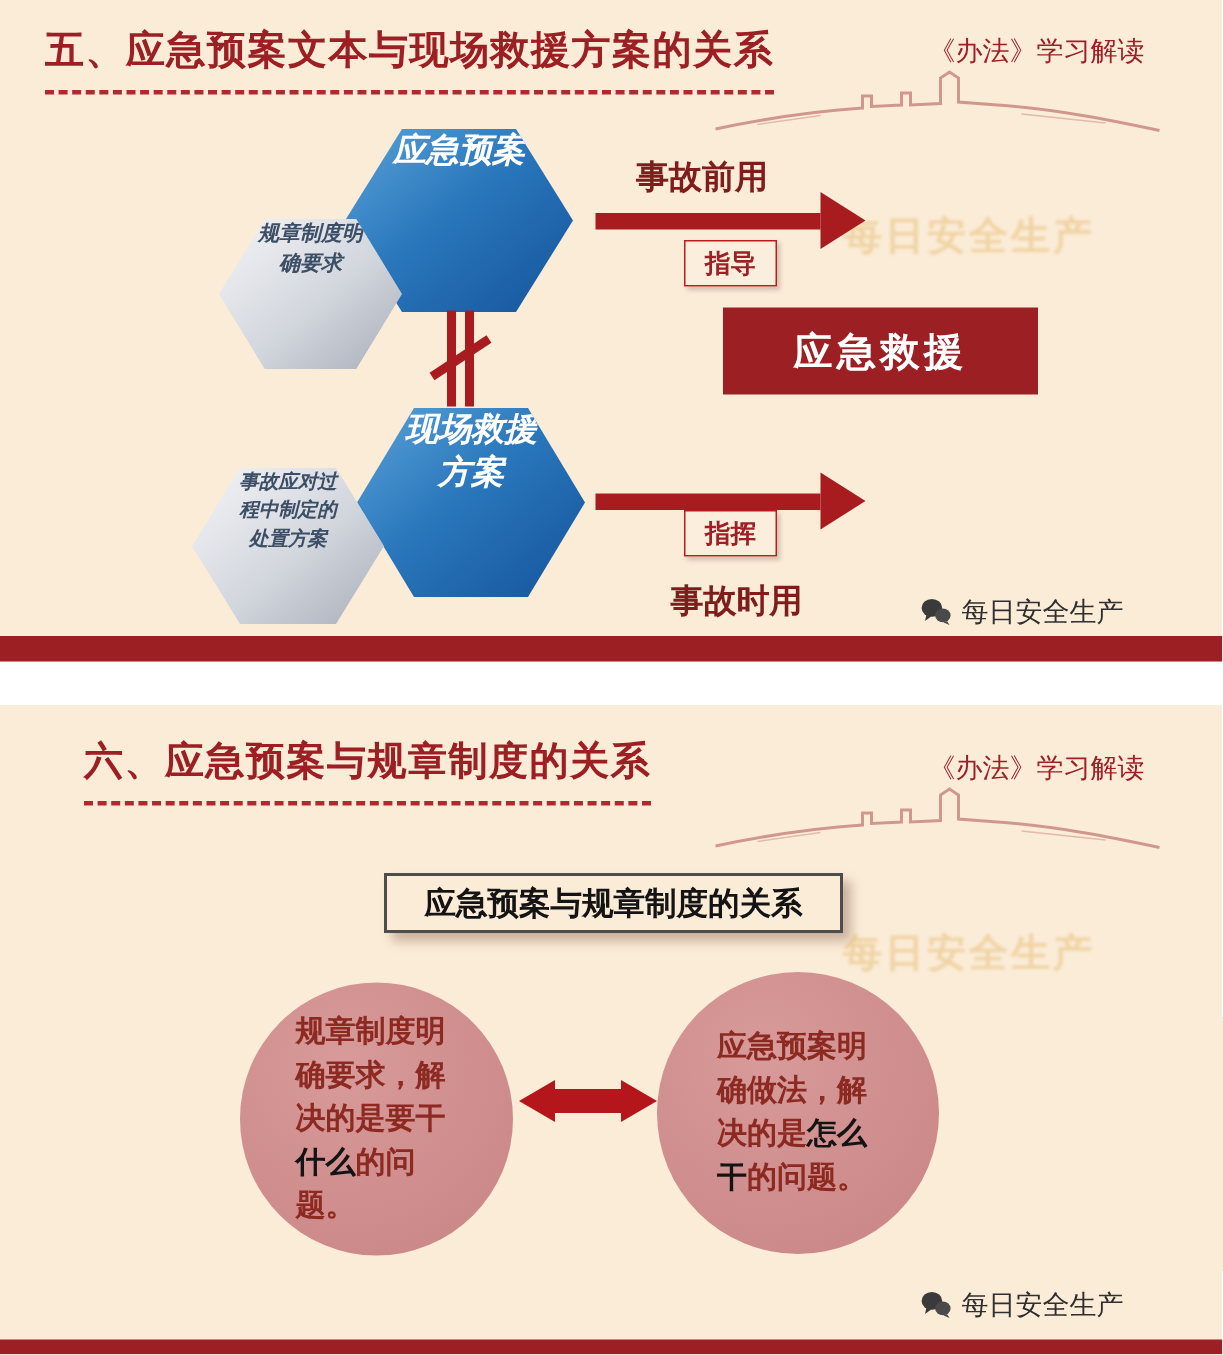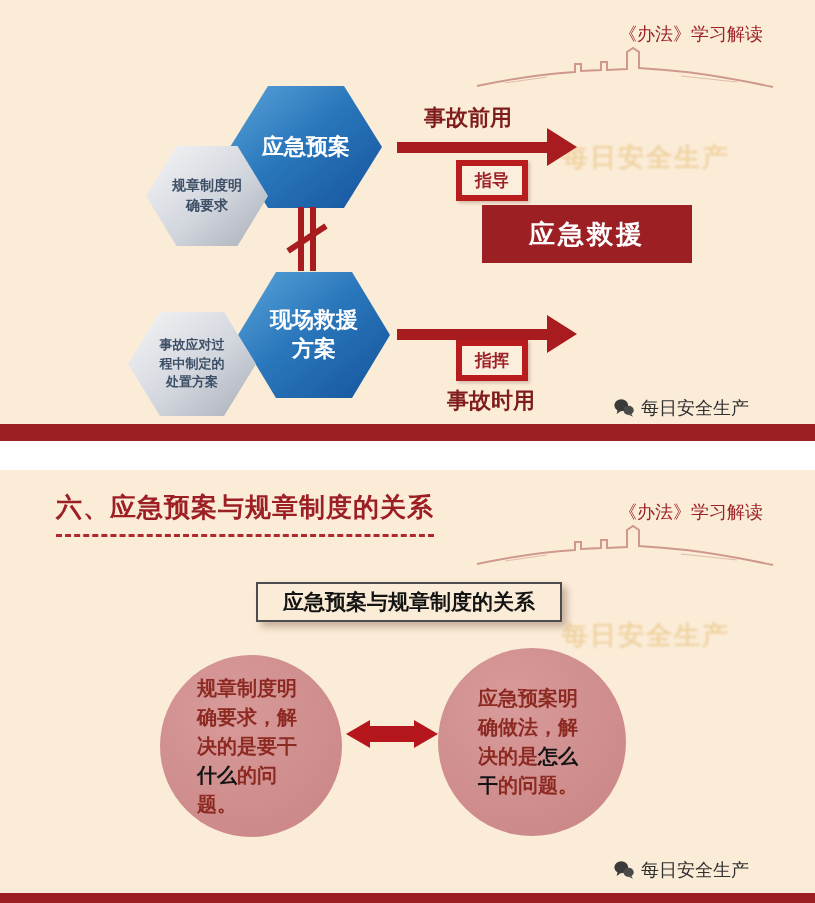--- a/index.html
+++ b/index.html
@@ -39,23 +39,24 @@
   .gold-mark {
     position:absolute; font-size:26px; font-weight:bold;
     color:#d9a43c; opacity:0.33; letter-spacing:2px;
     filter:blur(1px); white-space:nowrap;
   }
   .slide5 .gold-mark { left:562px; top:140px; }
   .slide6 .gold-mark { left:562px; top:148px; }
 
   
   .hex {
-    position:absolute; display:flex; align-items:center; justify-content:center;
+    position:absolute; display:flex; justify-content:center;
     text-align:center;
     clip-path:polygon(25% 0%, 75% 0%, 100% 50%, 75% 100%, 25% 100%, 0% 50%);
+    font-style:italic;
   }
   .hex-blue {
     background:linear-gradient(140deg,#5aa3d8 0%,#2a77bc 45%,#15549c 100%);
     color:#ffffff; font-weight:bold; font-size:22px; line-height:1.3;
   }
   .hex-gray {
     background:linear-gradient(140deg,#f5f5f7 0%,#d2d6dd 55%,#a8aeb9 100%);
     color:#3d4f66; font-weight:bold;
   }
   .hex1 { left:230px; top:86px;  width:152px; height:122px; }
@@ -79,21 +80,21 @@
   .arrow2-head{ top:315px; }
 
   .red-label {
     position:absolute; font-size:22px; font-weight:bold; color:#7f1d1d; white-space:nowrap;
   }
   .before-label { left:424px; top:103px; }
   .during-label { left:447px; top:386px; }
 
   .tag {
     position:absolute; font-size:17px; color:#9c2026; font-weight:bold;
-    border:6px solid #b91c1c; padding:3px 13px; background:rgba(255,255,255,0.15);
+    border:1px solid #b91c1c; padding:3px 13px; background:rgba(255,255,255,0.15);
     box-shadow:2px 2px 3px rgba(90,50,40,0.25); white-space:nowrap;
   }
   .tag-guide   { left:456px; top:160px; }
   .tag-command { left:456px; top:340px; }
 
   .rescue-box {
     position:absolute; left:482px; top:205px; width:210px; height:58px;
     background:#9c1f24; color:#ffffff; font-size:26px; font-weight:bold;
     letter-spacing:3px; display:flex; align-items:center; justify-content:center;
     white-space:nowrap;
@@ -140,20 +141,21 @@
   .dbl-arrow .head-r { position:absolute; left:68px; top:8px; width:0; height:0;
     border-left:24px solid #b5161b; border-top:14px solid transparent; border-bottom:14px solid transparent; }
 </style>
 </head>
 <body>
 
 <div class="page">
 
   <section class="slide slide5">
 
+    <h1 class="slide-title">五、应急预案文本与现场救援方案的关系</h1>
 
     <div class="corner-note">
       <span class="book">《办法》</span><span class="rest">学习解读</span>
     </div>
 
     <svg class="wall" width="300" height="50" viewBox="0 0 300 50">
       <path d="M2 46 C 40 38, 70 34, 100 32 L100 24 L106 24 L106 31 L126 30 L126 22 L132 22 L132 30 L152 29 L152 12 L158 8 L164 12 L164 28 L190 30 C 230 33, 265 40, 298 47" fill="none" stroke="#c27d74" stroke-width="2"></path>
       <path d="M30 43 L72 37 M206 36 L262 42" fill="none" stroke="#c27d74" stroke-width="1" opacity="0.6"></path>
     </svg>
 

